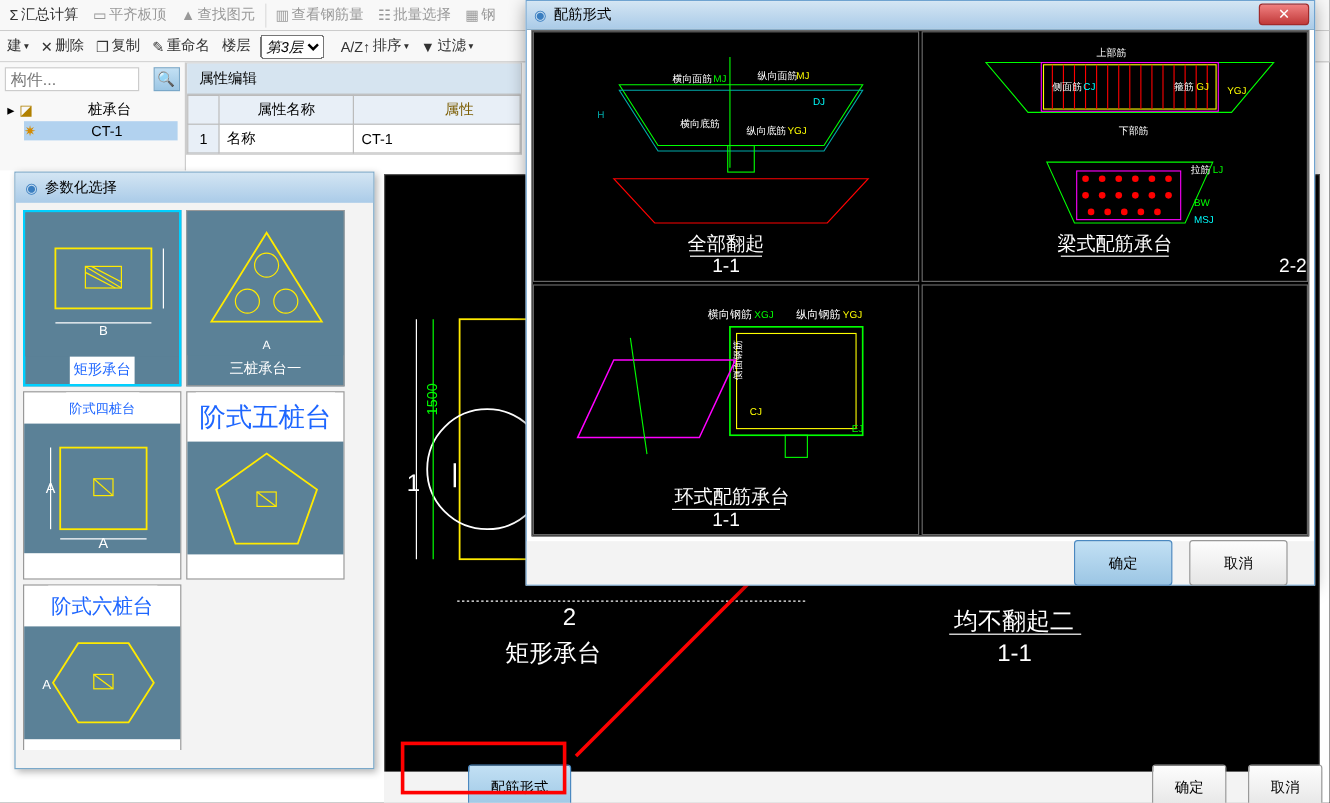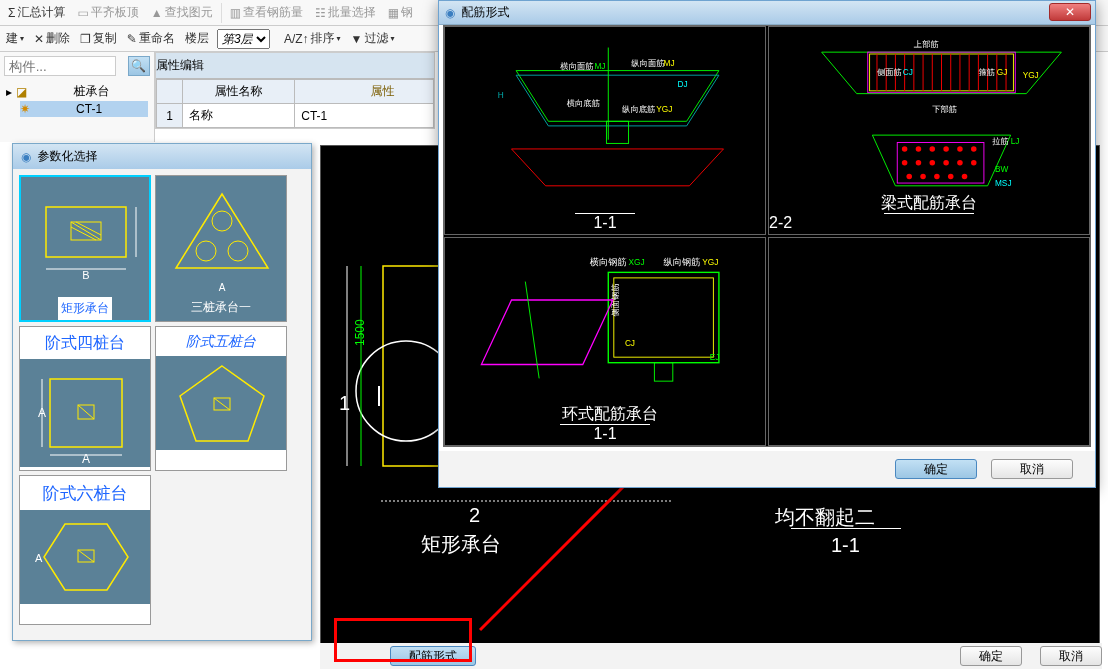--- a/index.html
+++ b/index.html
@@ -20,21 +20,21 @@
   .search-row { display: flex; align-items: center; padding: 4px; gap: 12px; }
   .search-row input { flex: 1; width: 90px; height: 20px; border: 1px solid #ccc; padding: 0 4px; }
   .search-btn { width: 22px; height: 20px; background: linear-gradient(#c2e0f4,#9cc6e4); border: 1px solid #7aa8c9; display: flex; align-items: center; justify-content: center; }
   .tree { padding: 2px 6px; }
   .tree-node { display: flex; align-items: center; gap: 4px; padding: 1px 0; }
   .tree-node.sel { background: #b2d2ef; }
   .tree-node .txt { color: #000; margin-left: 42px; }
   .tree-node.sel .txt { color: #000; }
   
   .prop-panel { position: absolute; left: 155px; top: 52px; width: 280px; border: 1px solid #ccc; background: #fff; }
-  .prop-title { background: #d6e4f0; padding: 4px 0; font-weight: 500; border-bottom: 1px solid #bbb; }
+  .prop-title { background: #d6e4f0; padding: 4px 10px; font-weight: 500; border-bottom: 1px solid #bbb; }
   .prop-grid { border-collapse: collapse; width: 100%; }
   .prop-grid th { background: #e8eff7; border: 1px solid #bbb; padding: 3px; font-weight: normal; text-align: center; }
   .prop-grid td { border: 1px solid #bbb; padding: 3px 6px; background: #fff; }
   .prop-grid td.rownum { background: #e8eff7; text-align: center; width: 26px; }
   .prop-grid th.val { color: #7a5c00; padding-left: 40px; }
   
   .param-window { position: absolute; left: 12px; top: 143px; width: 300px; height: 498px; background: #f3f3f3; border: 1px solid #7aa8c9; box-shadow: 2px 2px 6px rgba(0,0,0,.3); }
   .param-title { background: linear-gradient(#d3e5f3,#aacbe8); display: flex; align-items: center; gap: 6px; padding: 4px 8px; }
   .param-body { padding: 6px; }
   .param-group-label { padding: 2px 0 4px; border-bottom: 1px solid #ccc; margin-bottom: 4px; }
@@ -46,21 +46,21 @@
   .shape-caption.blue { color: #1e66ff; background: #fff; }
   
   .main-black { position: absolute; left: 320px; top: 145px; width: 780px; height: 520px; background: #000; border: 1px solid #555; }
   .main-black .label-big { color: #fff; font-size: 20px; position: absolute; }
   .main-black .dim { color: #0f0; font-size: 12px; position: absolute; }
   
   .red-rect { position: absolute; border: 3px solid #ff0000; }
   .red-arrow { position: absolute; pointer-events: none; }
   
   .bottom-bar { position: absolute; left: 320px; top: 643px; width: 782px; height: 26px; background: #f3f3f3; display: flex; align-items: center; justify-content: center; gap: 18px; }
-  .btn { padding: 3px 18px; height: 20px; background: linear-gradient(#fdfdfd,#e5e5e5); border: 1px solid #999; border-radius: 3px; display: inline-flex; align-items: center; cursor: pointer; text-align: right; }
+  .btn { padding: 3px 18px; height: 38px; background: linear-gradient(#fdfdfd,#e5e5e5); border: 1px solid #999; border-radius: 3px; display: inline-flex; align-items: center; cursor: pointer; text-align: right; }
   .btn.primary-glow { background: linear-gradient(#c2e0f4,#9cc6e4); border-color: #4a88c0; }
   
   .dialog { position: absolute; left: 438px; top: 0; width: 658px; height: 488px; background: #fff; border: 1px solid #6fa3d0; box-shadow: 0 3px 14px rgba(0,0,0,.4); }
   .dialog-title { height: 24px; background: linear-gradient(#d3e5f3,#aacbe8); display: flex; align-items: center; padding: 0 6px; gap: 6px; border-bottom: 1px solid #8aadc8;}
   .dialog-close { position: absolute; right: 4px; top: 2px; width: 42px; height: 18px; background: linear-gradient(#f08080,#c13a3a); border: 1px solid #a12a2a; border-radius: 3px; color: #fff; display: flex; align-items: center; justify-content: center; }
   .dialog-body { position: absolute; left: 4px; top: 24px; right: 4px; bottom: 40px; background: #000; display: grid; grid-template-columns: 1fr 1fr; grid-template-rows: 1fr 1fr; gap: 2px; border: 1px solid #666;}
   .dialog-cell { background: #000; border: 1px solid #666; position: relative; padding-left: 25px; }
   .dialog-cell .lab { position: absolute; color: #fff; font-size: 16px; }
   .dialog-footer { position: absolute; left: 0; bottom: 0; right: 0; height: 36px; background: #f3f3f3; display: flex; align-items: center; justify-content: flex-end; gap: 14px; padding: 0 22px; }
   
@@ -160,36 +160,36 @@
               <circle cx="82" cy="75" r="10" fill="none" stroke="#ffea00"></circle>
               <circle cx="66" cy="45" r="10" fill="none" stroke="#ffea00"></circle>
               <text x="66" y="115" fill="#fff" font-size="10" text-anchor="middle">A</text>
             </svg>
         </div>
         <div class="shape-caption">三桩承台一</div>
       </div>
 
 
       <div class="shape-card" style="background:#fff">
-        <div class="shape-caption blue" style="font-size:16px;padding-top:6px;">阶式四桩台</div>
+        <div class="shape-caption blue" style="font-size:11px;padding-top:6px;">阶式四桩台</div>
         <div class="shape-preview" style="background:#5b8197;margin-top:2px;height:108px;">
           <svg width="132" height="108">
               <rect x="30" y="20" width="72" height="68" fill="none" stroke="#ffea00" stroke-width="1.5"></rect>
               <rect x="58" y="46" width="16" height="14" fill="none" stroke="#ffea00"></rect>
               <line x1="58" y1="46" x2="74" y2="60" stroke="#ffea00"></line>
               <text x="18" y="58" fill="#fff" font-size="12">A</text>
               <text x="66" y="104" fill="#fff" font-size="12" text-anchor="middle">A</text>
               <line x1="30" y1="96" x2="102" y2="96" stroke="#fff"></line>
               <line x1="22" y1="20" x2="22" y2="88" stroke="#fff"></line>
             </svg>
         </div>
       </div>
 
       <div class="shape-card" style="background:#fff">
-        <div class="shape-caption blue" style="font-size:14px;padding-top:6px;font-style:italic;">阶式五桩台</div>
+        <div class="shape-caption blue" style="font-size:22px;padding-top:6px;">阶式五桩台</div>
         <div class="shape-preview" style="background:#5b8197;margin-top:2px;height:94px;">
           <svg width="132" height="94">
               <polygon points="66,10 108,40 92,85 40,85 24,40" fill="none" stroke="#ffea00" stroke-width="1.5"></polygon>
               <rect x="58" y="42" width="16" height="12" fill="none" stroke="#ffea00"></rect>
               <line x1="58" y1="42" x2="74" y2="54" stroke="#ffea00"></line>
             </svg>
         </div>
         <div class="shape-caption">B=A/1.5385</div>
       </div>
 
@@ -220,21 +220,21 @@
     <line x1="40" y1="120" x2="40" y2="320" stroke="#0f0"></line>
     <line x1="26" y1="120" x2="26" y2="320" stroke="#fff"></line>
 
     <line x1="58" y1="240" x2="58" y2="260" stroke="#fff" stroke-width="2"></line>
     <line x1="60" y1="355" x2="350" y2="355" stroke="#fff" stroke-dasharray="2"></line>
   </svg>
   <span class="dim" style="left:32px;top:200px;transform:rotate(-90deg);transform-origin:left top;">1500</span>
   <span class="label-big" style="left:18px;top:246px">1</span>
   <span class="label-big" style="left:148px;top:358px">2</span>
   <span class="label-big" style="left:100px;top:385px">矩形承台</span>
-  <span class="label-big" style="left:454px;top:358px">均不翻起二</span>
+  <span class="label-big" style="left:474px;top:358px">均不翻起二</span>
   <span class="label-big" style="left:510px;top:388px">1-1</span>
   <div style="position:absolute;left:470px;top:382px;width:110px;border-top:1px solid #fff"></div>
 </div>
 
 <div class="bottom-bar">
   <span class="btn primary-glow" style="margin-right:auto;margin-left:70px">配筋形式</span>
   <span class="btn">确定</span>
   <span class="btn">取消</span>
 </div>
 
@@ -268,20 +268,21 @@
         <text x="98" y="38" fill="#fff" font-size="9">横向面筋</text>
           <text x="135" y="38" fill="#0f0" font-size="9">MJ</text>
         <text x="175" y="35" fill="#fff" font-size="9">纵向面筋</text>
           <text x="210" y="35" fill="#ff0" font-size="9">MJ</text>
         <text x="105" y="78" fill="#fff" font-size="9">横向底筋</text>
         <text x="165" y="85" fill="#fff" font-size="9">纵向底筋</text>
           <text x="202" y="85" fill="#ff0" font-size="9">YGJ</text>
         <text x="225" y="58" fill="#0ff" font-size="9">DJ</text>
         <text x="30" y="70" fill="#0aa" font-size="9">H</text>
       </svg>
+      <div class="lab" style="left:0;right:0;bottom:20px;text-align:center">全部翻起</div>
       <div class="lab" style="left:0;right:0;bottom:2px;text-align:center">1-1</div>
       <div style="position:absolute;left:130px;bottom:20px;width:60px;border-top:1px solid #fff"></div>
     </div>
 
     <div class="dialog-cell">
       <svg width="100%" height="100%" viewBox="0 0 320 210">
         <polygon points="30,20 290,20 252,65 68,65" fill="none" stroke="#0f0"></polygon>
         <rect x="80" y="20" width="160" height="44" fill="none" stroke="#f0f"></rect>
         <rect x="82" y="22" width="156" height="40" fill="none" stroke="#ff0"></rect>
         <g stroke="#f00">
@@ -329,21 +330,21 @@
             <circle cx="170" cy="155" r="3"></circle>
             <circle cx="185" cy="155" r="3"></circle>
           </g>
         <rect x="112" y="118" width="94" height="44" fill="none" stroke="#f0f"></rect>
         <text x="215" y="120" fill="#fff" font-size="9">拉筋</text>
           <text x="235" y="120" fill="#0f0" font-size="9">LJ</text>
         <text x="218" y="150" fill="#0f0" font-size="9">BW</text>
         <text x="218" y="165" fill="#0ff" font-size="9">MSJ</text>
       </svg>
       <div class="lab" style="left:0;right:0;bottom:20px;text-align:center">梁式配筋承台</div>
-      <div class="lab" style="left:0;right:0;bottom:2px;text-align:left">2-2</div>
+      <div class="lab" style="left:0;right:0;bottom:2px;text-align:right">2-2</div>
       <div style="position:absolute;left:115px;bottom:20px;width:90px;border-top:1px solid #fff"></div>
     </div>
 
     <div class="dialog-cell">
       <svg width="100%" height="100%" viewBox="0 0 320 210">
         <rect x="150" y="30" width="120" height="98" fill="none" stroke="#0f0" stroke-width="1.5"></rect>
         <rect x="156" y="36" width="108" height="86" fill="none" stroke="#ff0"></rect>
         <text x="130" y="22" fill="#fff" font-size="10">横向钢筋</text>
           <text x="172" y="22" fill="#0f0" font-size="9">XGJ</text>
         <text x="210" y="22" fill="#fff" font-size="10">纵向钢筋</text>

